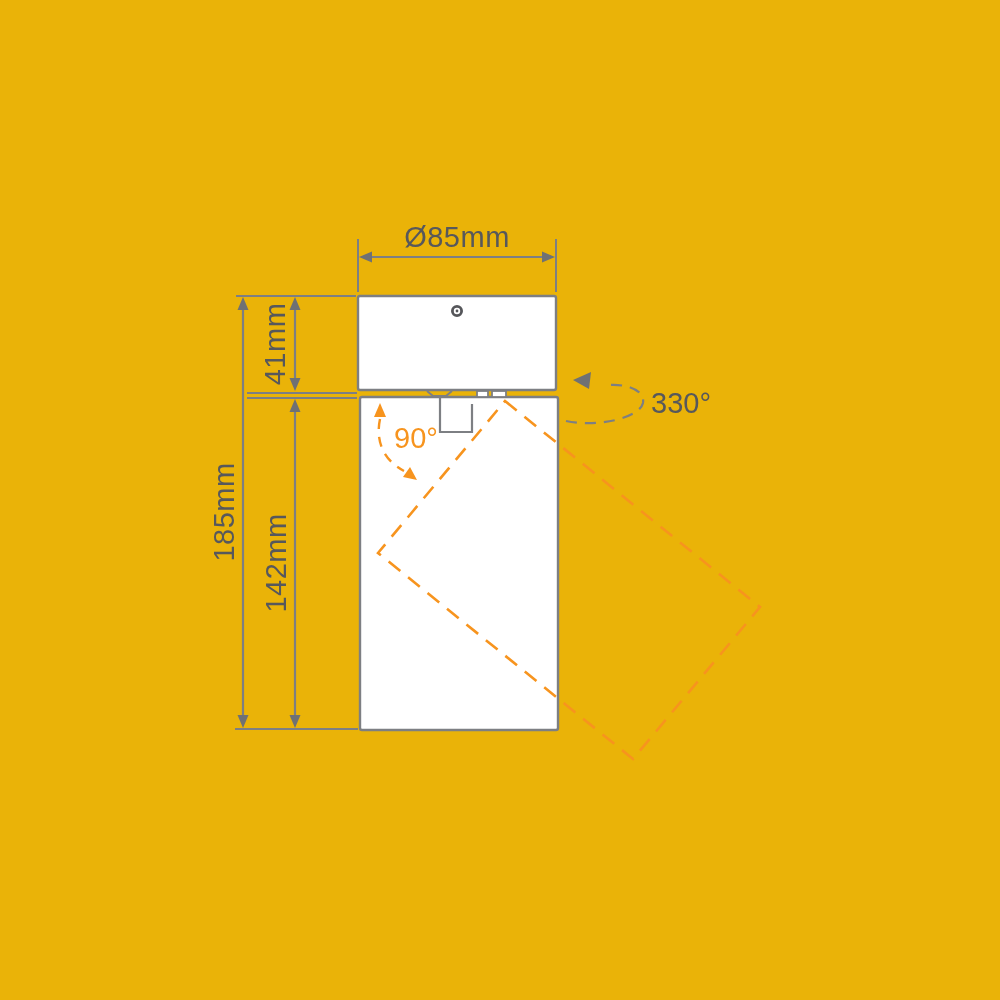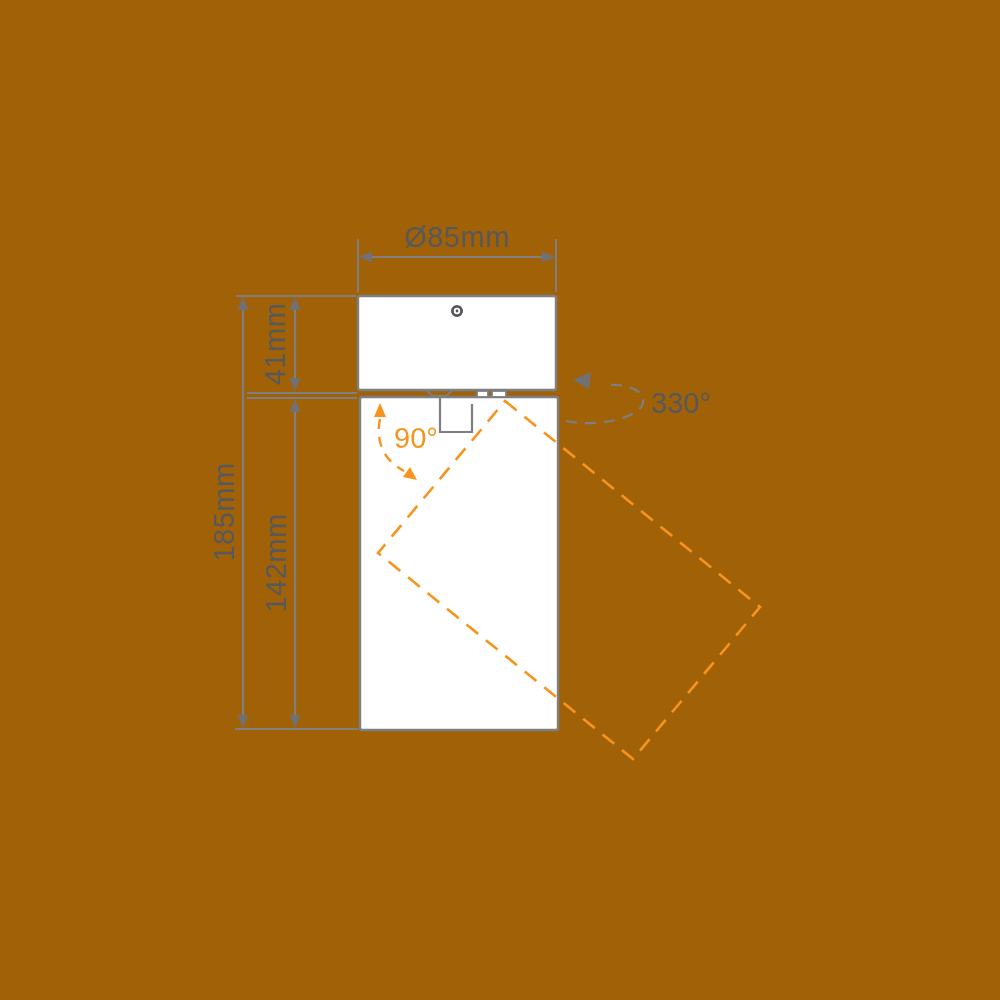--- a/index.html
+++ b/index.html
@@ -4,21 +4,21 @@
 <style>
   html, body {
     margin: 0;
     padding: 0;
     background: #ffffff;
   }
   .stage {
     position: relative;
     width: 1000px;
     height: 1000px;
-    background: #a16207;
+    background: #eab308;
     overflow: hidden;
   }
   svg {
     display: block;
   }
   text {
     font-family: "Liberation Sans", "DejaVu Sans", sans-serif;
     fill: #57585c;
   }
   .dim-label { font-size: 29px; letter-spacing: 0.5px; }

